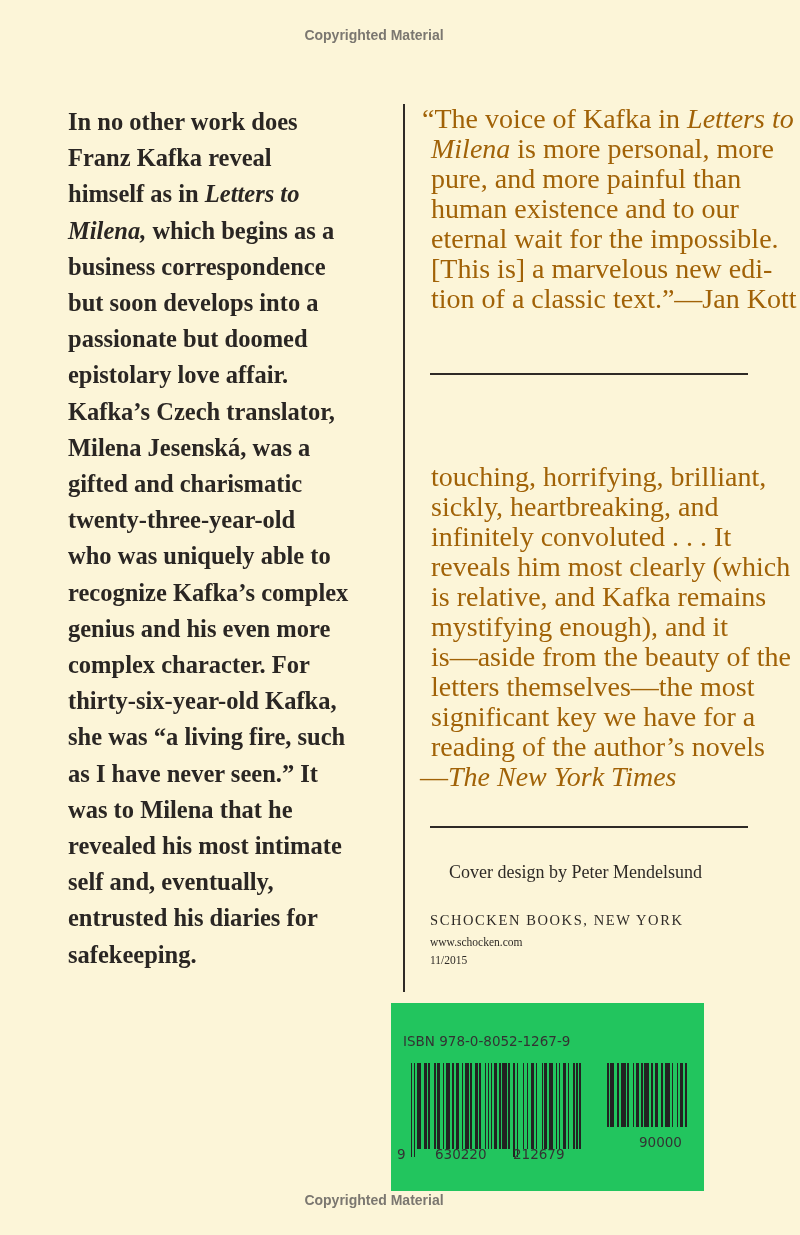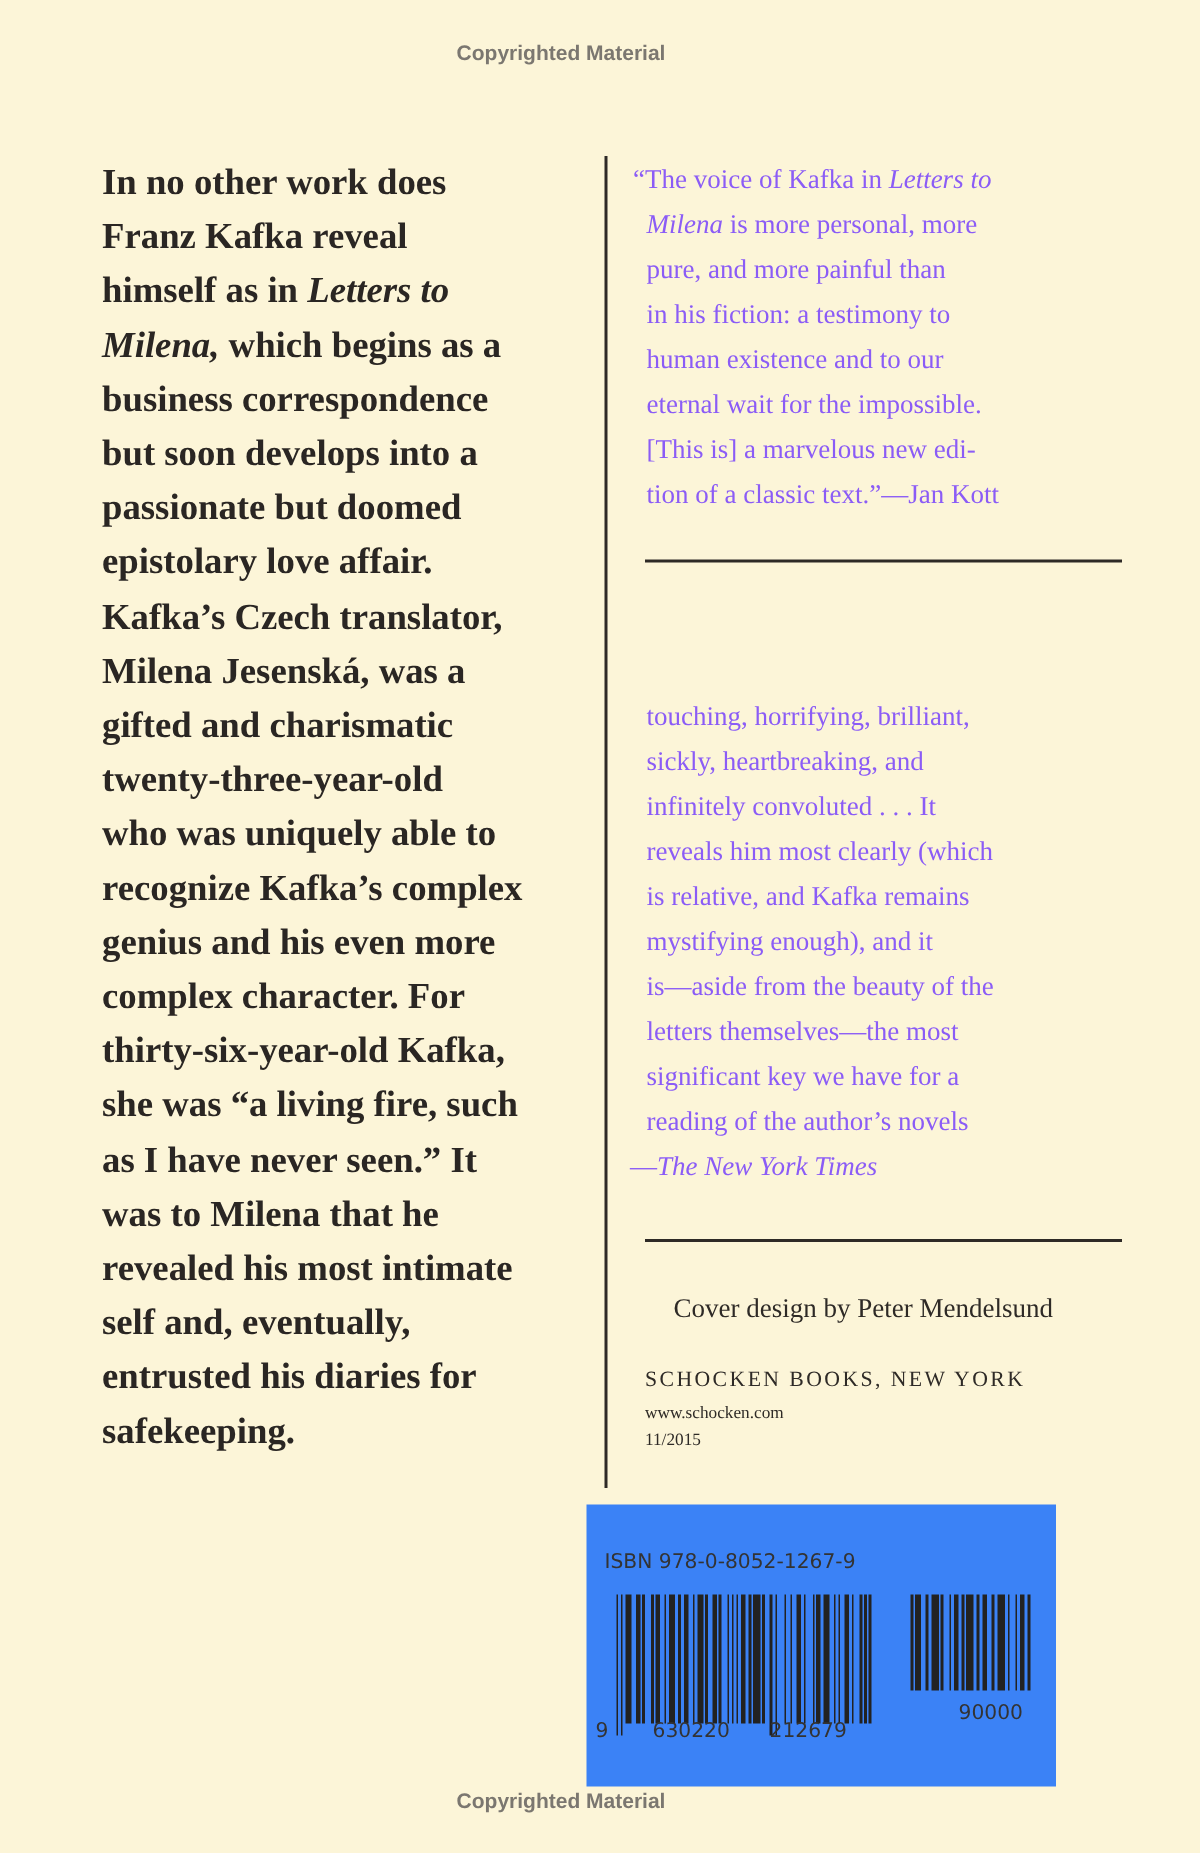--- a/index.html
+++ b/index.html
@@ -47,23 +47,23 @@
     top: 104px;
     width: 2px;
     height: 888px;
     background: #2e2a26;
   }
 
   .quote {
     position: absolute;
     left: 422px;
     font-family: "Liberation Serif", serif;
-    font-size: 18px;
+    font-size: 28px;
     line-height: 30px;
-    color: #8b5cf6;
+    color: #a16207;
   }
   .quote .line { display: block; white-space: nowrap; }
   .quote .ind { padding-left: 9px; }
   .quote1 { top: 104px; }
   .quote2 { top: 462px; }
 
   .hrule {
     position: absolute;
     left: 430px;
     width: 318px;
@@ -108,21 +108,21 @@
     font-size: 11.5px;
     color: #2e2a26;
   }
 
   .barcode-box {
     position: absolute;
     left: 391px;
     top: 1003px;
     width: 313px;
     height: 188px;
-    background: #3b82f6;
+    background: #22c55e;
   }
   .isbn-label {
     position: absolute;
     left: 12px;
     top: 30px;
     font-family: "DejaVu Sans", sans-serif;
     font-size: 13.5px;
     color: #333;
     white-space: nowrap;
   }
@@ -182,21 +182,20 @@
     <span class="line"><span>entrusted his diaries for</span></span>
     <span class="line"><span>safekeeping.</span></span>
   </div>
 
 <div class="vrule"></div>
 
 <div class="quote quote1" id="q1">
     <span class="line"><span>“The voice of Kafka in </span><i>Letters to</i></span>
     <span class="line ind"><i>Milena</i><span> is more personal, more</span></span>
     <span class="line ind"><span>pure, and more painful than</span></span>
-    <span class="line ind"><span>in his fiction: a testimony to</span></span>
     <span class="line ind"><span>human existence and to our</span></span>
     <span class="line ind"><span>eternal wait for the impossible.</span></span>
     <span class="line ind"><span>[This is] a marvelous new edi-</span></span>
     <span class="line ind"><span>tion of a classic text.”—Jan Kott</span></span>
   </div>
 <div class="hrule one"></div>
 
 <div class="quote quote2" id="q2">
     <span class="line ind"><span>touching, horrifying, brilliant,</span></span>
     <span class="line ind"><span>sickly, heartbreaking, and</span></span>

